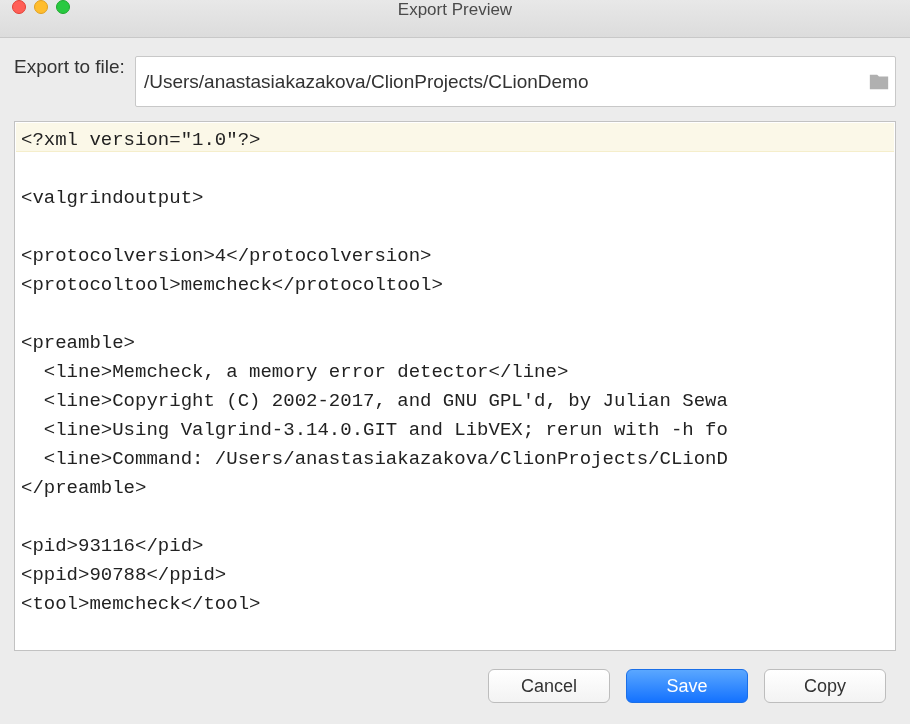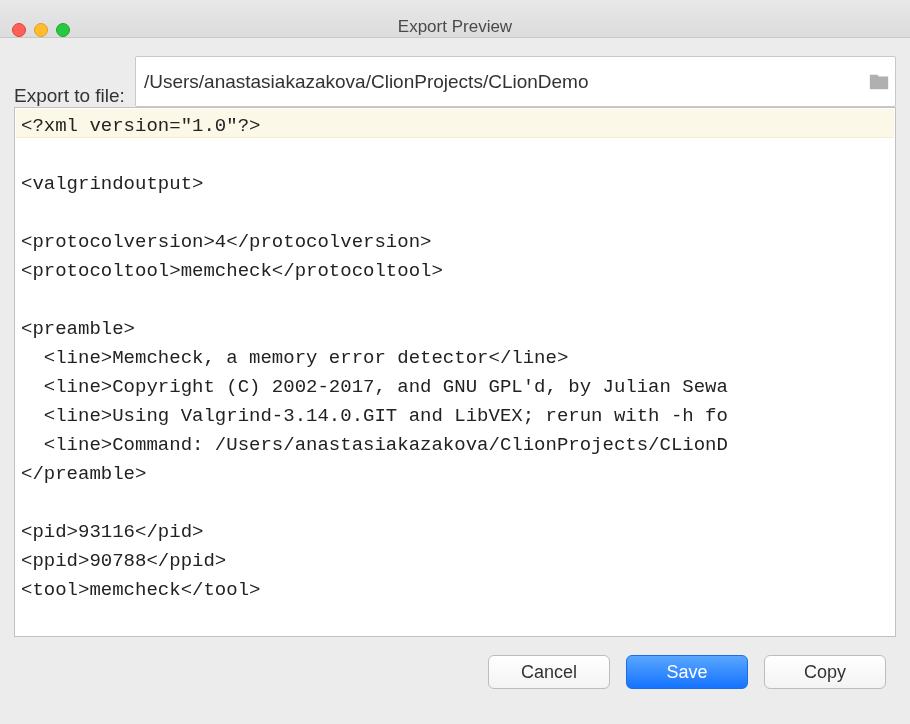--- a/index.html
+++ b/index.html
@@ -12,21 +12,21 @@
       background: #ececec;
       width: 910px;
       height: 724px;
       overflow: hidden;
     }
     .titlebar {
       height: 38px;
       background: linear-gradient(to bottom, #e8e8e8, #dcdcdc);
       border-bottom: 1px solid #c8c8c8;
       display: flex;
-      align-items: flex-end;
+      align-items: flex-start;
       position: relative;
     }
     .traffic-lights {
       display: flex;
       gap: 8px;
       margin-left: 12px;
     }
     .traffic-light {
       width: 14px;
       height: 14px;
@@ -42,22 +42,23 @@
       text-align: center;
       font-size: 17px;
       color: #4a4a4a;
       pointer-events: none;
     }
     .content {
       padding: 18px 14px 12px 14px;
     }
     .export-row {
       display: flex;
-      align-items: flex-end;
+      align-items: flex-start;
       gap: 10px;
+      margin-bottom: 14px;
     }
     .export-label {
       font-size: 19px;
       color: #333;
       white-space: nowrap;
     }
     .export-field-wrap {
       flex: 1;
       display: flex;
       align-items: center;

